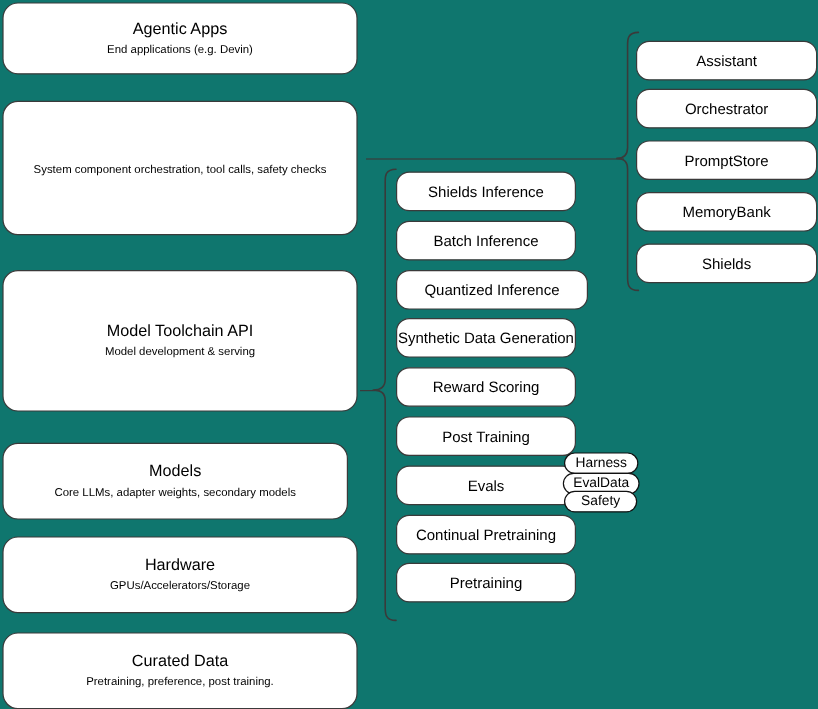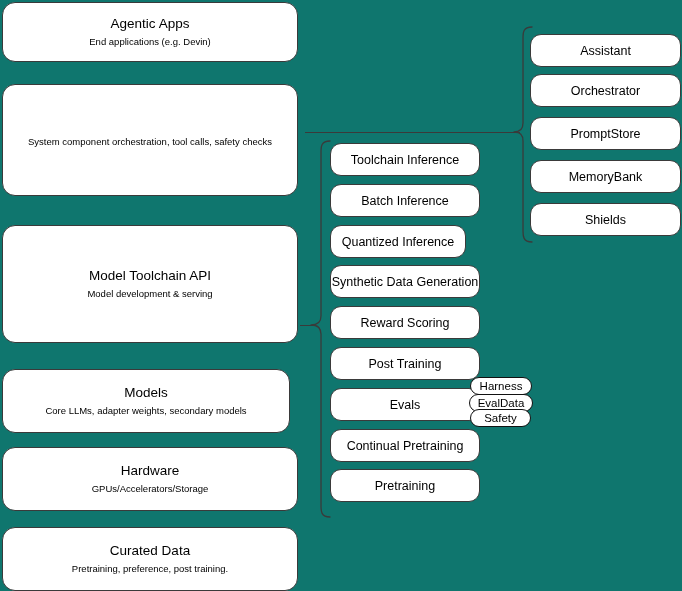--- a/index.html
+++ b/index.html
@@ -133,25 +133,25 @@
       <path d="M22 3 C 13 3 13 9 13 13 L13 178 C13 183 11 187 3 187 C11 187 13 191 13 196 L13 368 C13 373 13 379 22 379" stroke="#3a3a3a" stroke-width="1.3" fill="none" stroke-linecap="round" stroke-linejoin="round"></path>
     </svg>
   </div>
 
   <div class="brace" style="left:512px; top:24px; width:24px; height:224px;">
     <svg width="24" height="224" viewBox="0 0 24 224" fill="none">
       <path d="M20 3 C 11 3 11 9 11 13 L11 99 C11 104 9 108 2 108 C9 108 11 112 11 117 L11 207 C11 212 11 218 20 218" stroke="#3a3a3a" stroke-width="1.3" fill="none" stroke-linecap="round" stroke-linejoin="round"></path>
     </svg>
   </div>
 
-  <div class="chip" style="left:330px; top:143px; width:150px; height:33px;">Toolchain Inference</div>
+  <div class="chip" style="left:330px; top:143px; width:150px; height:33px;">Shields Inference</div>
 
   <div class="chip" style="left:330px; top:184px; width:150px; height:33px;">Batch Inference</div>
 
-  <div class="chip" style="left:330px; top:225px; width:136px; height:33px;">Quantized Inference</div>
+  <div class="chip" style="left:330px; top:225px; width:160px; height:33px;">Quantized Inference</div>
 
   <div class="chip" style="left:330px; top:265px; width:150px; height:33px;">Synthetic Data Generation</div>
 
   <div class="chip" style="left:330px; top:306px; width:150px; height:33px;">Reward Scoring</div>
 
   <div class="chip" style="left:330px; top:347px; width:150px; height:33px;">Post Training</div>
 
   <div class="chip" style="left:330px; top:388px; width:150px; height:33px;">Evals</div>
 
   <div class="chip" style="left:330px; top:429px; width:150px; height:33px;">Continual Pretraining</div>

